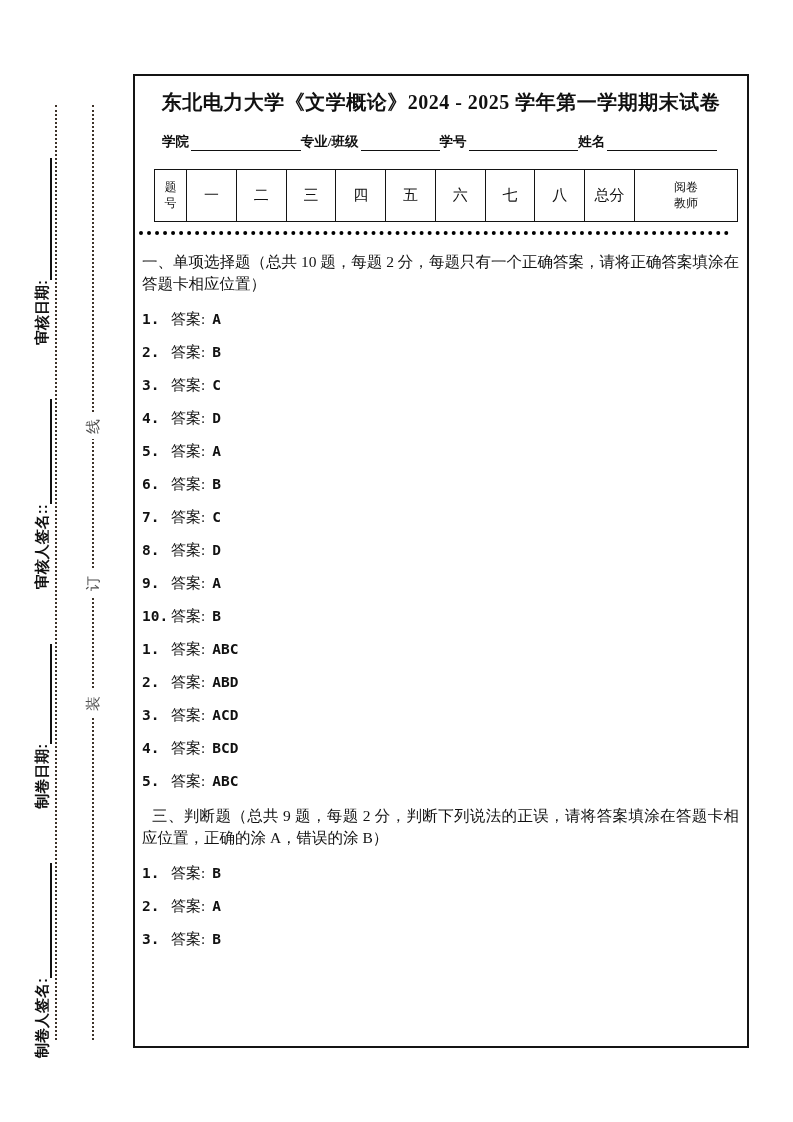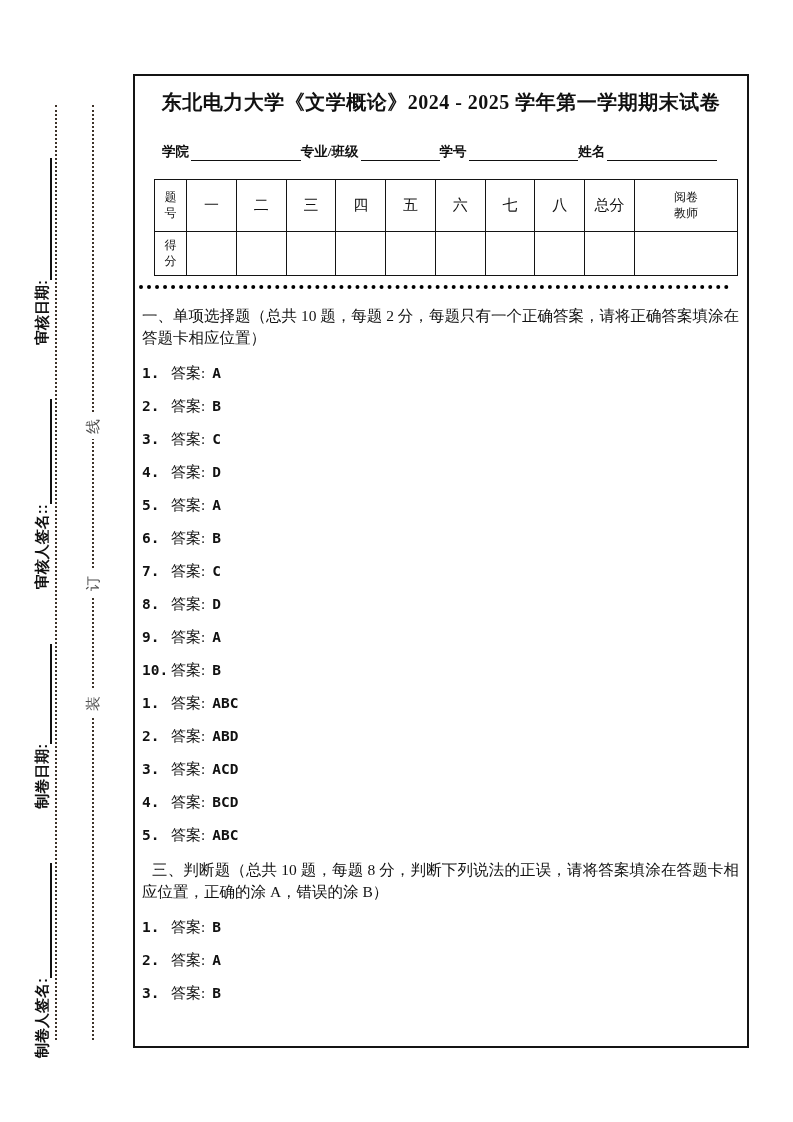--- a/index.html
+++ b/index.html
@@ -28,21 +28,21 @@
   .bind-char span { display:block; transform:rotate(-90deg); }
   .bc-top { top:413px; } .bc-mid { top:570px; } .bc-bot { top:690px; }
 
   
   .sheet { position:absolute; left:133px; top:74px; width:616px; height:974px;
            border:2px solid #141414; background:#fff; }
 
   .exam-title { margin-top:13px; text-align:center; font-size:20px; font-weight:700;
                 letter-spacing:0.5px; }
 
-  .fields { display:flex; margin:27px 30px 0 27px; align-items:flex-end; }
+  .fields { display:flex; margin:17px 30px 0 27px; align-items:flex-end; }
   .field { display:flex; flex:1; align-items:flex-end; }
   .field-label { font-size:13.5px; font-weight:700; white-space:nowrap; }
   .field-blank { flex:1; height:17px; border-bottom:1.5px solid #111; margin-left:2px; }
 
   table.score { border-collapse:collapse; table-layout:fixed; margin:18px 13px 0 19px;
                 width:584px; }
   table.score td { border:1.5px solid #141414; text-align:center; vertical-align:middle;
                    font-size:15px; line-height:1.35; }
   tr.r1 td { height:52px; } tr.r2 td { height:44px; }
   td.c-first { width:32px; } td.c-last { width:103px; }
@@ -132,33 +132,20 @@
         <td>二</td>
         <td>三</td>
         <td>四</td>
         <td>五</td>
         <td>六</td>
         <td>七</td>
         <td>八</td>
         <td>总分</td>
         <td class="c-last"><span class="stack4">阅卷教师</span></td>
       </tr>
-      <tr class="r2">
-        <td class="c-first"><span class="stack2">得分</span></td>
-        <td></td>
-        <td></td>
-        <td></td>
-        <td></td>
-        <td></td>
-        <td></td>
-        <td></td>
-        <td></td>
-        <td></td>
-        <td class="c-last"></td>
-      </tr>
     </tbody>
       </table>
 
     <div class="dot-sep"></div>
 
     <div class="content">
 
       <p class="sec-head">一、单项选择题（总共 10 题，每题 2 分，每题只有一个正确答案，请将正确答案填涂在答题卡相应位置）</p>
 
       <div class="item">
@@ -232,21 +219,21 @@
         <span class="num">4.</span>
         <span class="lab">答案:</span>
         <span class="val">BCD</span>
       </div>
       <div class="item">
         <span class="num">5.</span>
         <span class="lab">答案:</span>
         <span class="val">ABC</span>
       </div>
 
-      <p class="sec-head indent">三、判断题（总共 10 题，每题 8 分，判断下列说法的正误，请将答案填涂在答题卡相应位置，正确的涂 A，错误的涂 B）</p>
+      <p class="sec-head indent">三、判断题（总共 9 题，每题 2 分，判断下列说法的正误，请将答案填涂在答题卡相应位置，正确的涂 A，错误的涂 B）</p>
 
       <div class="item">
         <span class="num">1.</span>
         <span class="lab">答案:</span>
         <span class="val">B</span>
       </div>
       <div class="item">
         <span class="num">2.</span>
         <span class="lab">答案:</span>
         <span class="val">A</span>

